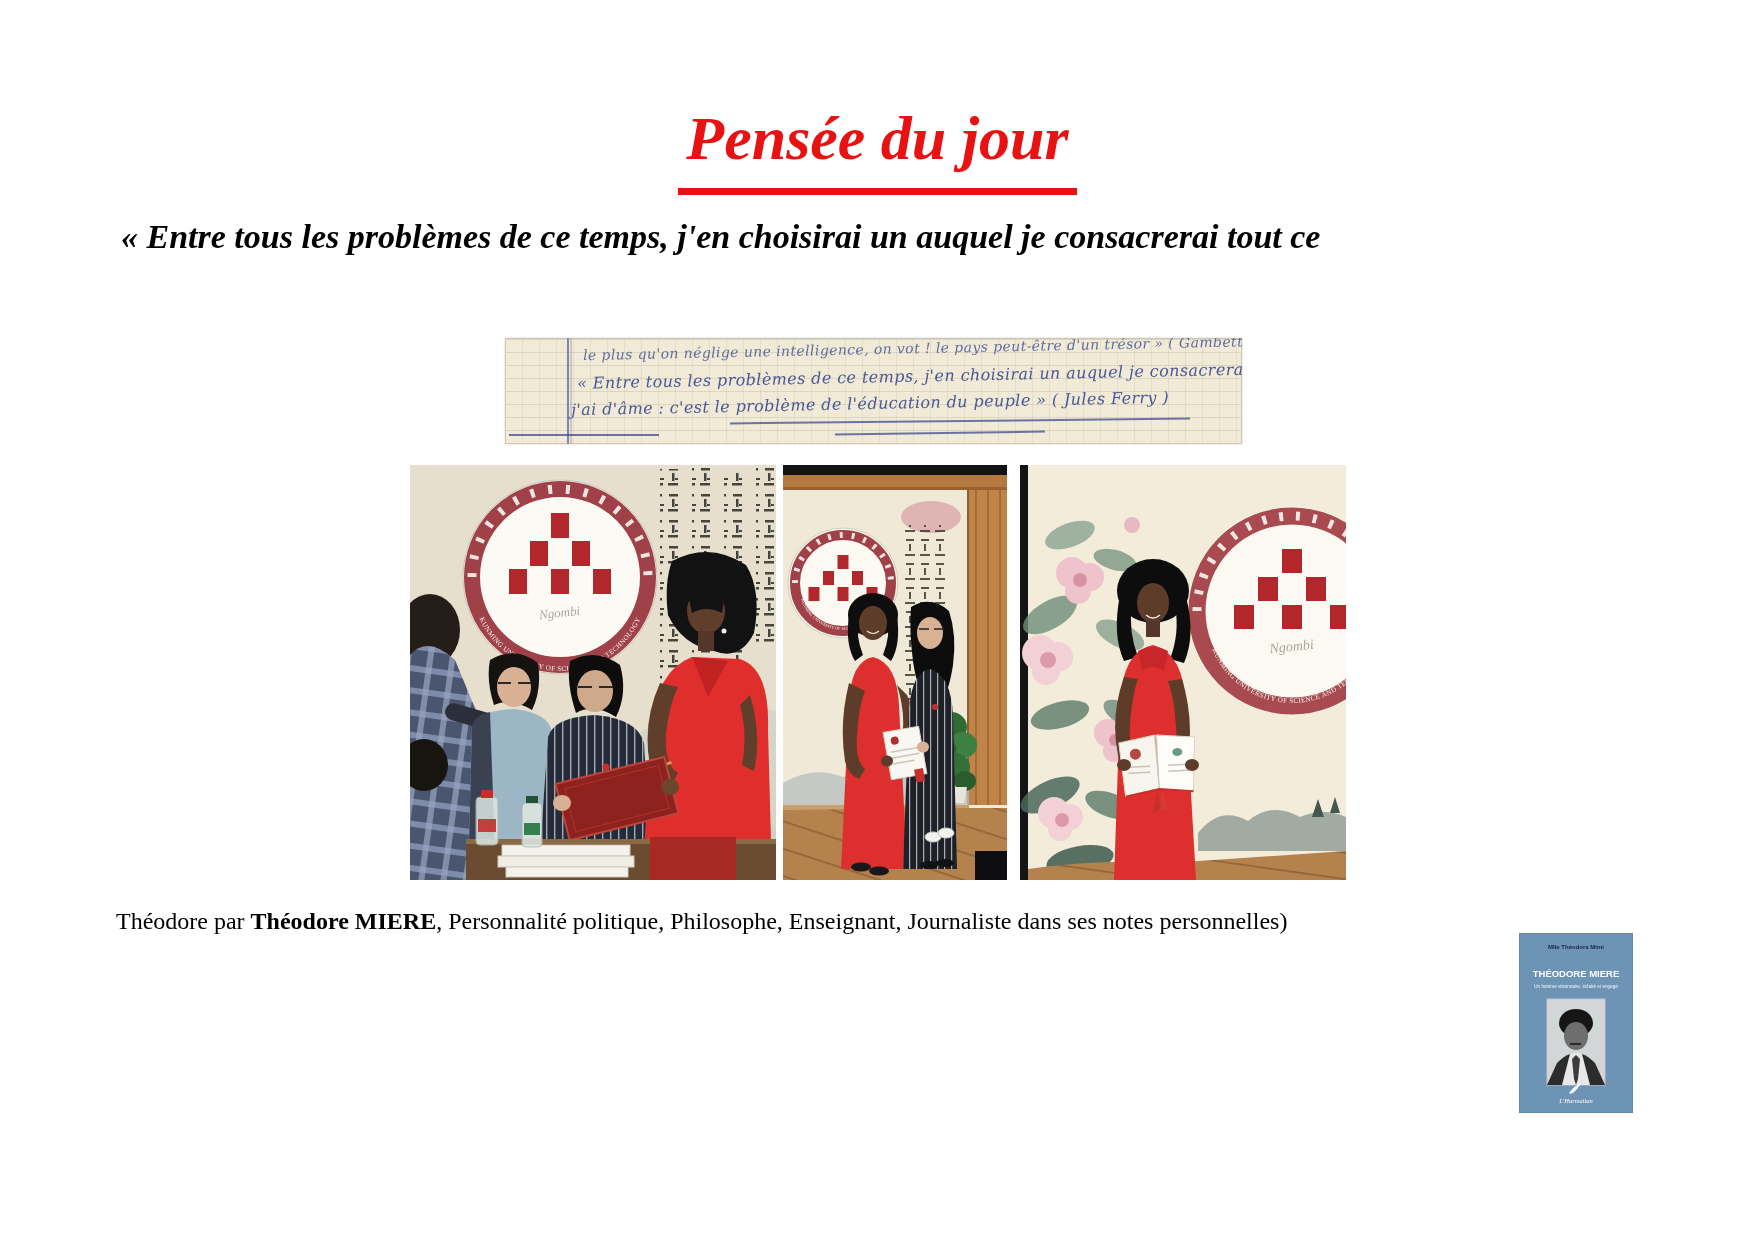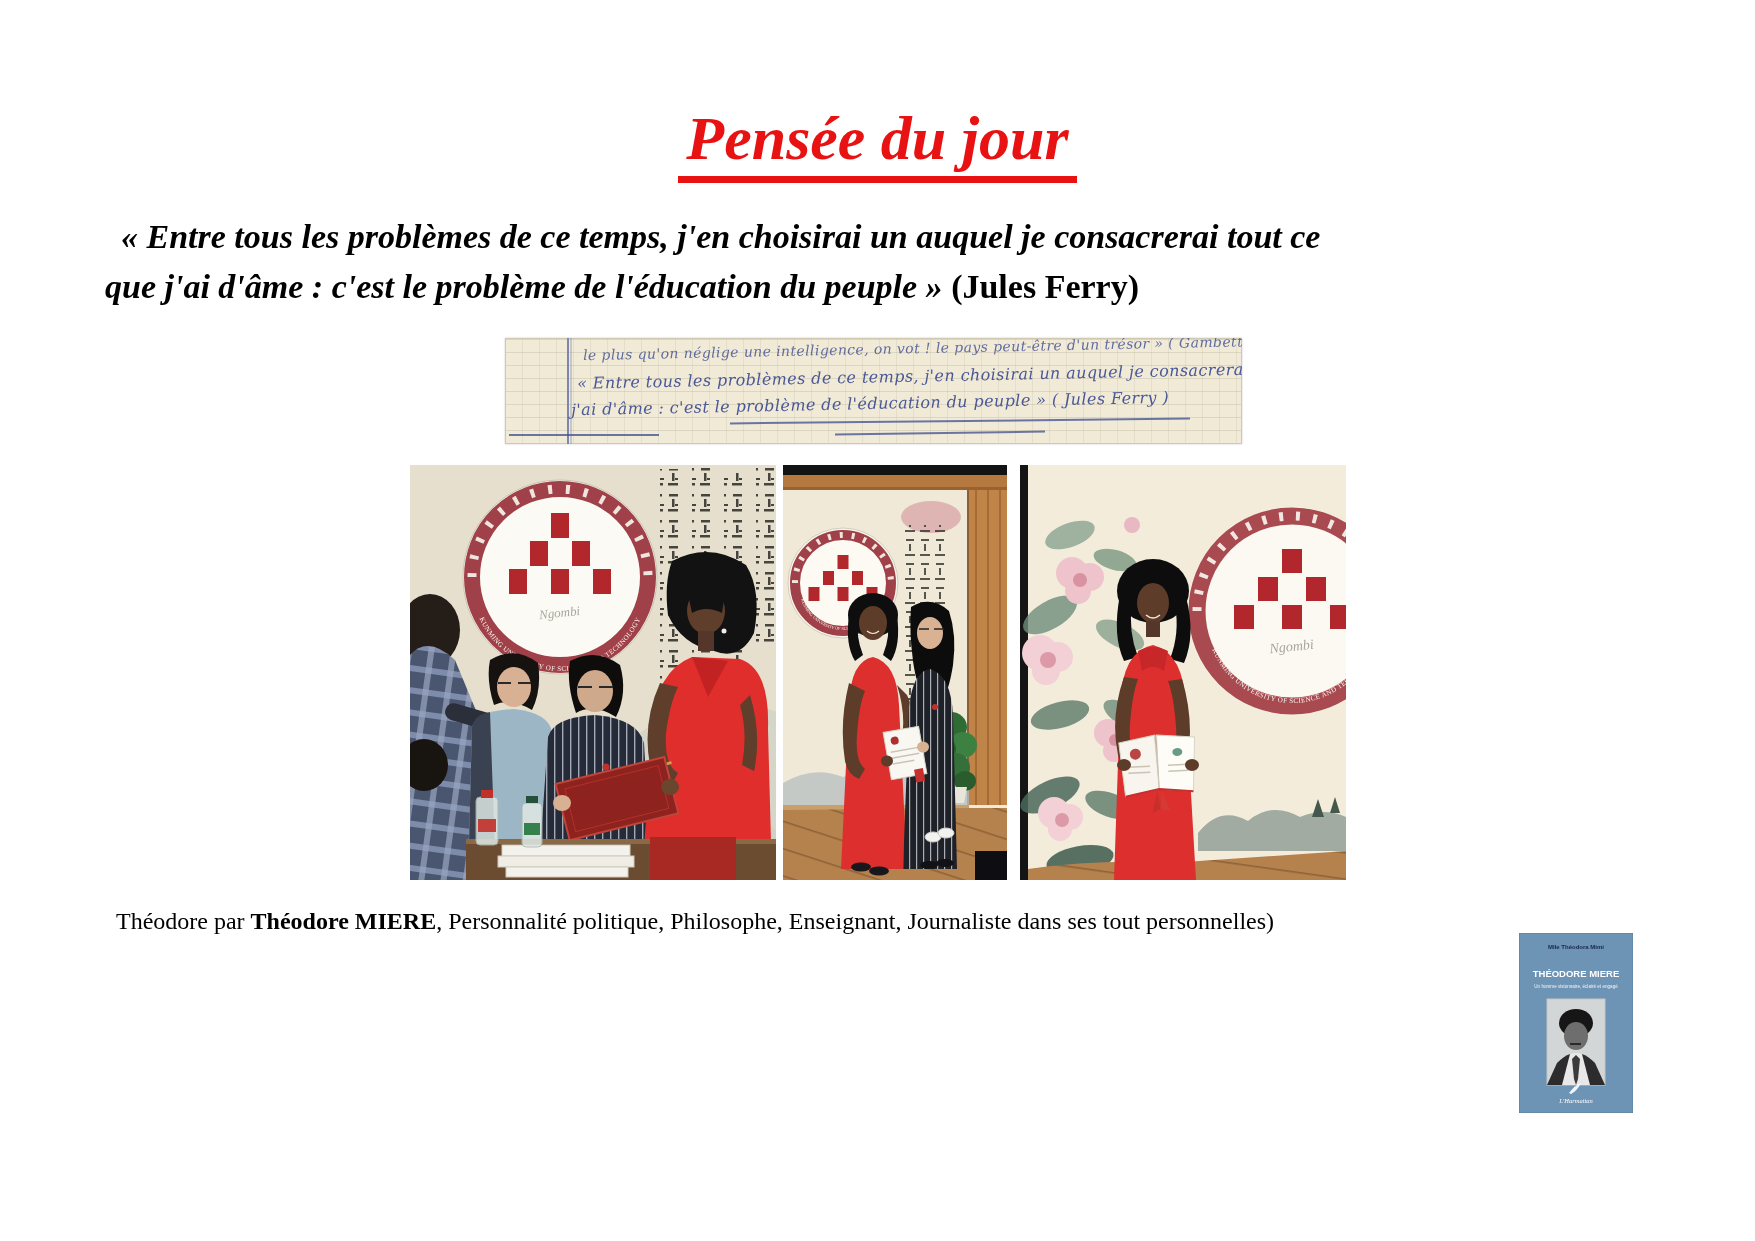--- a/index.html
+++ b/index.html
@@ -1,21 +1,21 @@
 <!DOCTYPE html>
 <html><head>
 <meta charset="utf-8">
 <style>
   html,body{margin:0;padding:0;background:#888;}
   #page{position:relative;width:1755px;height:1241px;background:#ffffff;overflow:hidden;
         font-family:"Liberation Serif", serif;}
   
   .title-wrap{position:absolute;left:0;top:104px;width:100%;text-align:center;}
   .title{display:inline-block;font-style:italic;font-weight:bold;font-size:62px;line-height:1.1;
-         color:#e81212;border-bottom:7px solid #e81212;padding:0 8px 4px 8px;}
+         color:#e81212;border-bottom:7px solid #e81212;padding:0 8px 16px 8px;}
   
   .quote{position:absolute;left:105px;top:212px;width:1400px;color:#000;
          font-style:italic;font-weight:bold;font-size:34px;line-height:50px;}
   .quote .l1{text-indent:16px;white-space:nowrap;}
   .quote .l2{white-space:nowrap;}
   .quote .attr{font-style:normal;}
   
   .manuscript{position:absolute;left:505px;top:338px;width:737px;height:106px;
       background-color:#f0ead7;
       background-image:
@@ -43,21 +43,20 @@
 <body>
 
 <div id="page">
 
   <div class="title-wrap">
     <span class="title">Pensée du jour</span>
   </div>
 
   <div class="quote">
     <div class="l1">« Entre tous les problèmes de ce temps, j'en choisirai un auquel je consacrerai tout ce</div>
-    <div class="l2"><span>que j'ai d'âme : c'est le problème de l'éducation du peuple » </span><span class="attr">(Jules Ferry)</span></div>
   </div>
 
   <div class="manuscript">
     <div class="margin-line"></div>
     <div class="ink i1">le plus qu'on néglige une intelligence, on vot ! le pays peut-être d'un trésor » ( Gambetta )</div>
     <div class="ink i2">« Entre tous les problèmes de ce temps, j'en choisirai un auquel je consacrerai tout ce</div>
     <div class="ink i3">j'ai d'âme : c'est le problème de l'éducation du peuple » ( Jules Ferry )</div>
     <div class="stroke" style="left:225px;top:82px;width:460px;transform:rotate(-.6deg);"></div>
     <div class="stroke" style="left:4px;top:96px;width:150px;"></div>
     <div class="stroke" style="left:330px;top:94px;width:210px;transform:rotate(-.8deg);"></div>
@@ -351,21 +350,21 @@
       <rect x="148" y="300" width="20" height="1.5" fill="#c9c4b6"></rect>
       <rect x="148" y="306" width="20" height="1.5" fill="#c9c4b6"></rect>
       <path d="M104,330 L138,324 L172,328" stroke="#c5302c" stroke-width="2" fill="none"></path>
       <path d="M136,326 l-6,22 l8,-4 Z" fill="#c5302c"></path>
       <path d="M140,326 l8,20 l-9,-2 Z" fill="#d23c34"></path>
     </g>
     <ellipse cx="104" cy="300" rx="7" ry="6" fill="#5d3c2a"></ellipse>
     <ellipse cx="172" cy="300" rx="7" ry="6" fill="#5d3c2a"></ellipse>
   </svg>
 
-  <div class="caption"><span>Théodore par </span><span class="name">Théodore MIERE</span><span>, Personnalité politique, Philosophe, Enseignant, Journaliste dans ses tout personnelles)</span></div>
+  <div class="caption"><span>Théodore par </span><span class="name">Théodore MIERE</span><span>, Personnalité politique, Philosophe, Enseignant, Journaliste dans ses notes personnelles)</span></div>
 
   <svg class="book" viewBox="0 0 114 180">
     <rect width="114" height="180" fill="#6d93b5" stroke="#5a7fa0"></rect>
     <text x="57" y="16" font-family="Liberation Sans, sans-serif" font-size="6" font-weight="bold" fill="#16294d" text-anchor="middle">Mlle Théodora Mimi</text>
     <text x="57" y="44" font-family="Liberation Sans, sans-serif" font-size="9.5" font-weight="bold" fill="#ffffff" text-anchor="middle">THÉODORE MIERE</text>
     <text x="57" y="55" font-family="Liberation Sans, sans-serif" font-size="4.6" fill="#f2f6fa" text-anchor="middle">Un homme visionnaire, éclairé et engagé</text>
     <g>
       <rect x="28" y="66" width="58" height="86" fill="#d3d6d7" stroke="#c2c6c8"></rect>
       <ellipse cx="57" cy="90" rx="17" ry="14" fill="#161616"></ellipse>
       <ellipse cx="57" cy="103" rx="12" ry="14" fill="#6e6e6e"></ellipse>

